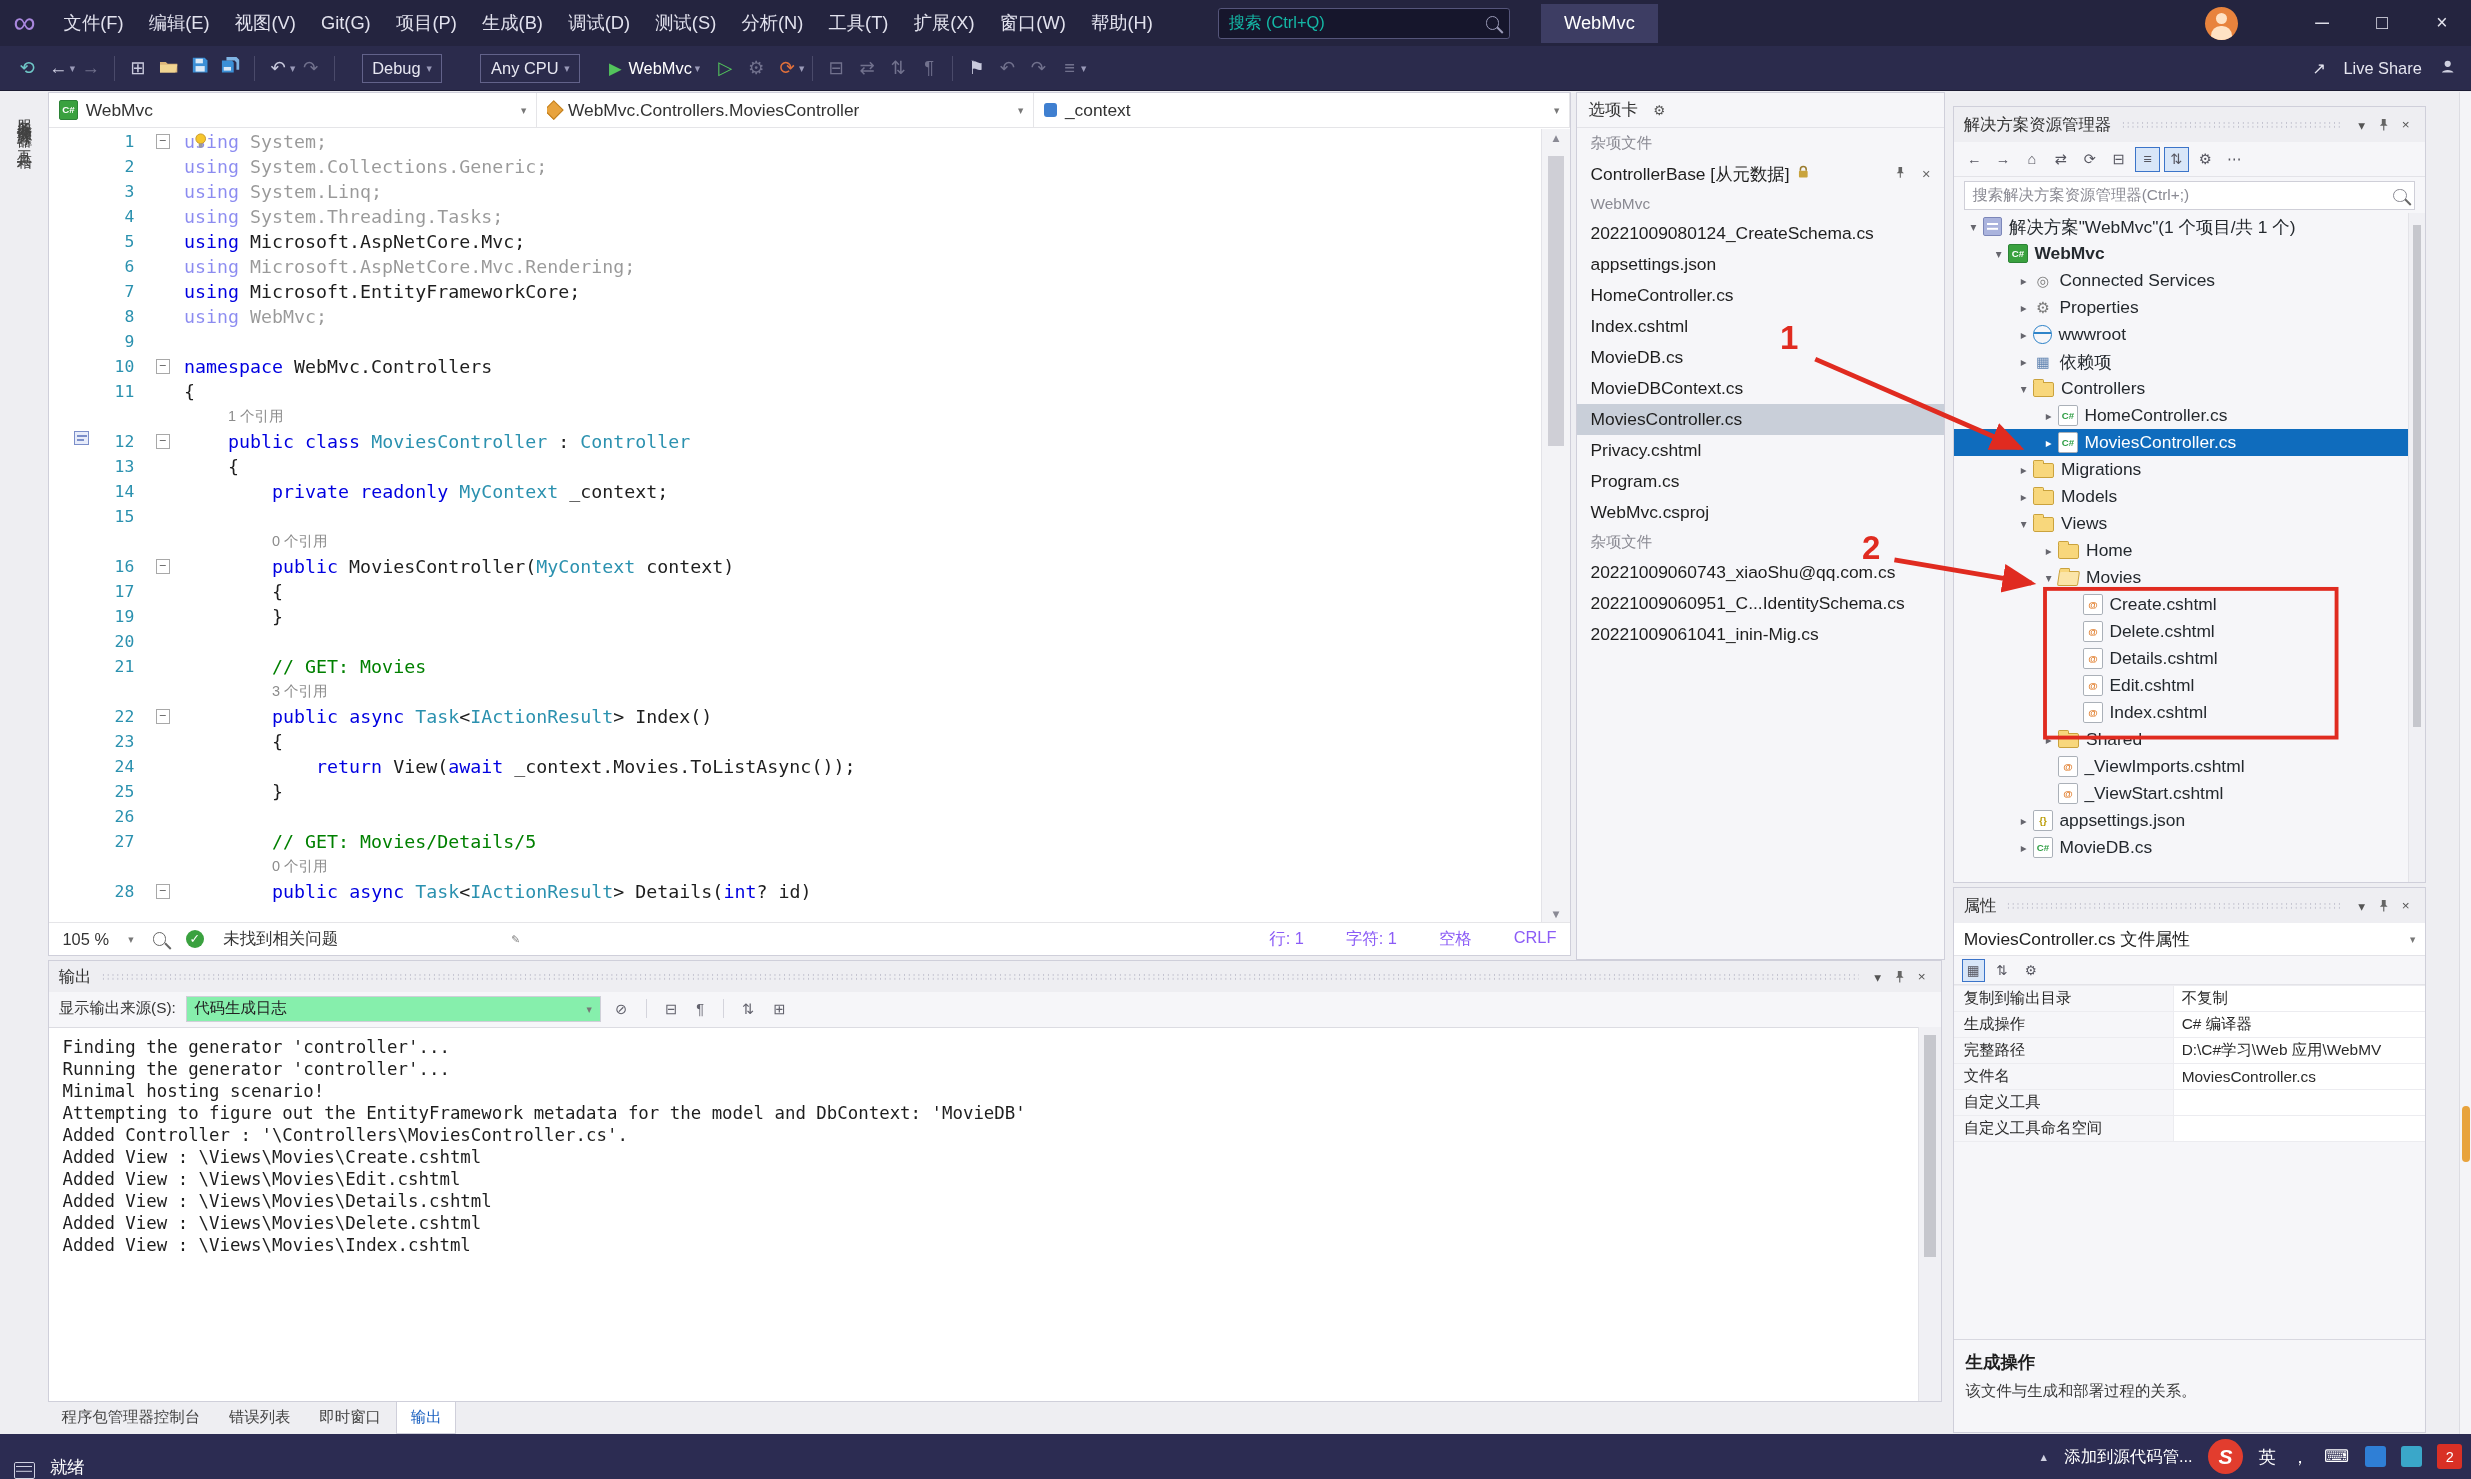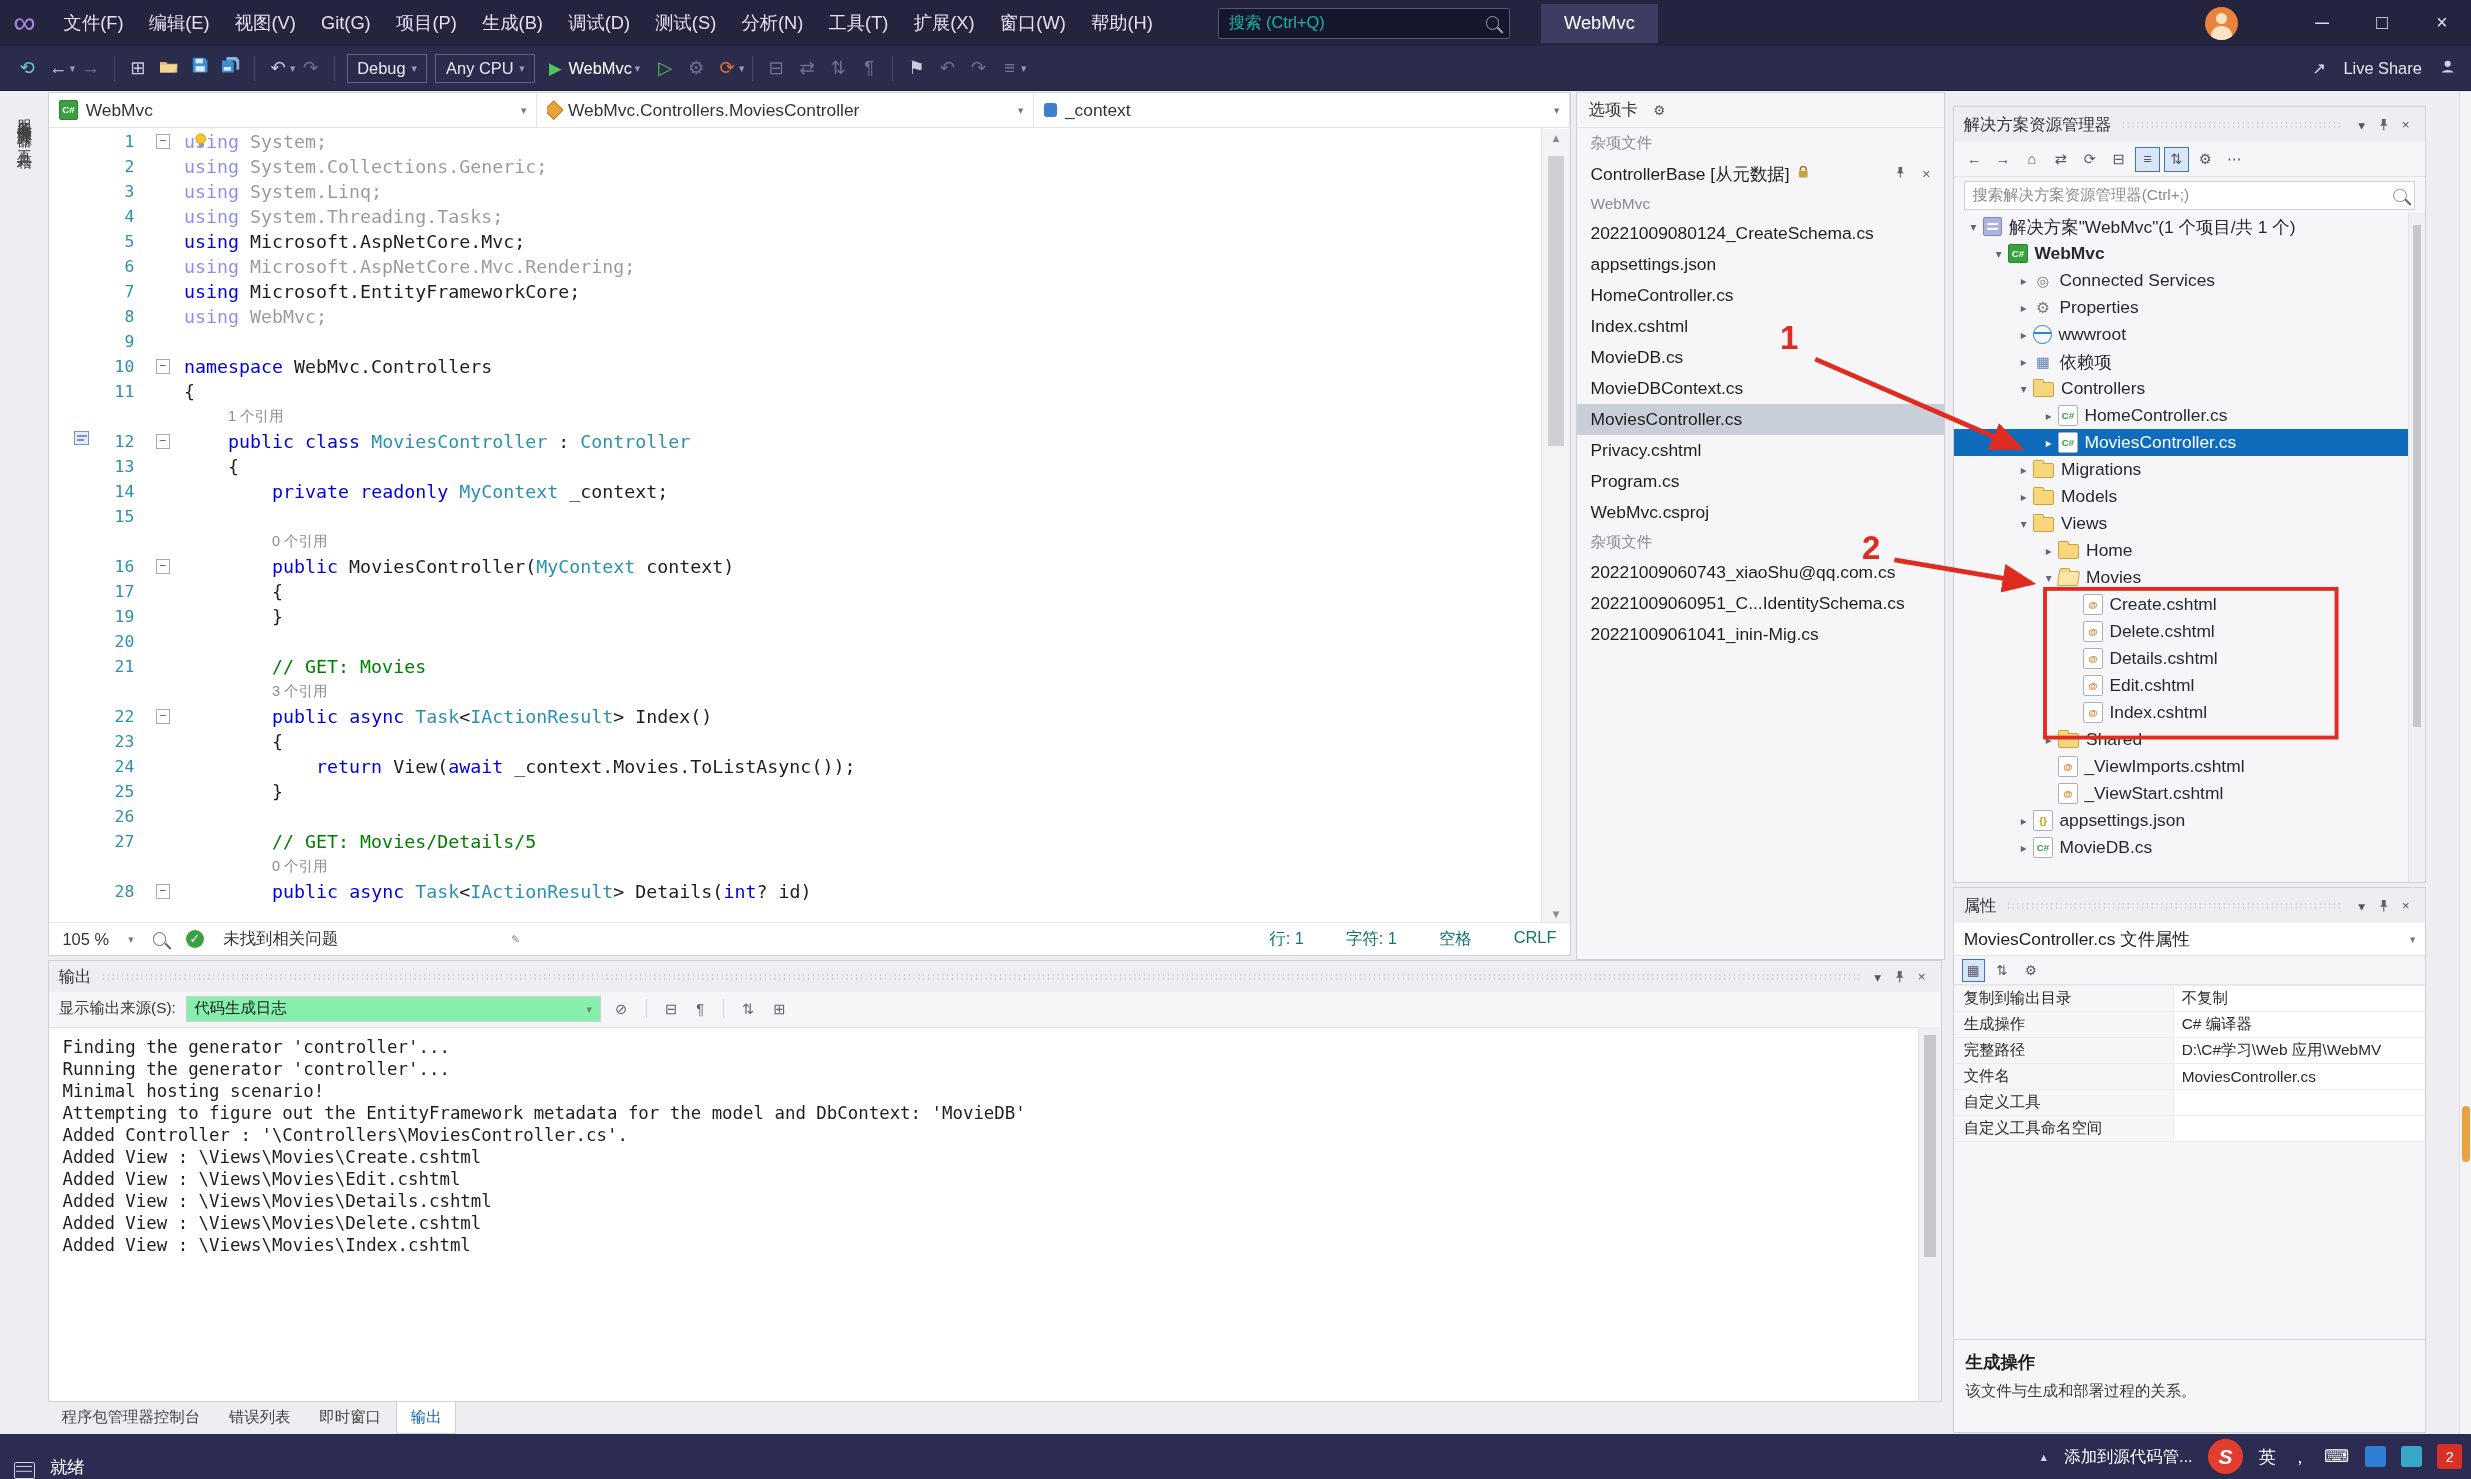--- a/index.html
+++ b/index.html
@@ -19,21 +19,21 @@
   .winbtns{position:absolute;right:0;top:0;display:flex;height:46px}
   .winbtn{width:60px;text-align:center;line-height:46px;font-size:19.3px;color:#e6e6f0}
 
   
   .toolbar{position:absolute;left:0;top:46px;width:2472px;height:45px;background:#2b2b4c;border-bottom:1px solid #1c1c33;display:flex;align-items:center;padding-left:11.6px;color:#c9cadd}
   .tb-ic{min-width:31px;text-align:center;font-size:18.3px;padding:0 2.9px}
   .tb-ic.dim{color:#71718d}
   .tb-ic.teal{color:#6fc7c7}
   .tb-caret{font-size:10.6px;color:#9a9ab8;margin-left:-3.9px}
   .tb-sep{width:1px;height:25px;background:#4a4a6a;margin:0 7.7px}
-  .tb-select{height:29px;border:1px solid #62628a;color:#e8e8f2;font-size:16.4px;display:flex;align-items:center;padding:0 9.7px;gap:9.7px;margin:0 4px;background:#2b2b4c}
+  .tb-select{height:29px;border:1px solid #62628a;color:#e8e8f2;font-size:16.4px;display:flex;align-items:center;padding:0 9.7px;gap:9.7px;margin:0 19px;background:#2b2b4c}
   .tb-run{display:flex;align-items:center;gap:6.8px;color:#fff;font-size:16.4px;padding:0 9.7px}
   .green{color:#53c45c}
   .orange-ic{color:#e0703b}
   .tb-right{position:absolute;right:15.4px;top:0;height:45px;display:flex;align-items:center;gap:17.4px;color:#e6e6f0;font-size:16.4px}
 
   
   .lstrip{position:absolute;left:0;top:92px;width:48px;bottom:45px;background:#eeeef2}
   .vtab{writing-mode:vertical-rl;font-size:15.4px;color:#414141;margin:15.4px auto 0;display:block;text-align:left;letter-spacing:1.9px;width:21px}
 
   
@@ -59,21 +59,21 @@
   .lens{color:#8c8c8c;font-size:14.5px;font-family:"Liberation Sans",sans-serif}
   .bulb{position:absolute;left:143px;top:39px;z-index:5}
   .margin-glyph{position:absolute;left:25px;top:338px;width:15.4px;height:13.5px;border:1px solid #7b8ec9;background:#e7ecfa;z-index:5}
   .margin-glyph::before{content:"";position:absolute;left:1.9px;top:2.9px;width:9.7px;height:1.9px;background:#7b8ec9}
   .margin-glyph::after{content:"";position:absolute;left:1.9px;top:6.8px;width:6.8px;height:1.9px;background:#7b8ec9}
   .escroll{position:absolute;right:0;top:36px;width:29px;bottom:33px;background:#f3f3f6;border-left:1px solid #e3e3e8}
   .escroll .arr{position:absolute;left:0;width:100%;text-align:center;color:#8a8a95;font-size:11.6px}
   .ethumb{position:absolute;left:5.8px;right:5.8px;top:27px;height:290px;background:#cfcfd6}
   .estatus{position:absolute;left:0;right:0;bottom:0;height:33px;border-top:1px solid #e5e5e8;background:#fff;display:flex;align-items:center;font-size:16.4px;color:#333;padding:0 13.5px;gap:19.3px}
   .chk{width:18.3px;height:18.3px;border-radius:50%;background:#3aa13f;color:#fff;font-size:12.6px;display:flex;align-items:center;justify-content:center;flex:none}
-  .estat-right{margin-left:auto;display:flex;gap:42px;color:#0f766e}
+  .estat-right{margin-left:auto;display:flex;gap:42px;color:#8b5cf6}
   .mag{width:13.5px;height:13.5px;border:1.9px solid #666;border-radius:50%;position:relative;flex:none}
   .mag::after{content:"";position:absolute;width:7.7px;height:1.9px;background:#666;transform:rotate(45deg);right:-5.8px;bottom:-1.9px}
   .mag.light{border-color:#9b9bb8}.mag.light::after{background:#9b9bb8}
 
   
   .tabspanel{position:absolute;left:1576px;top:92px;width:369px;height:868px;background:#f6f6f9;border:1px solid #cfcfda}
   .tp-header{height:35px;display:flex;align-items:center;gap:9.7px;padding:0 11.6px;font-size:16.4px;color:#333;border-bottom:1px solid #e3e3e8}
   .tp-body{position:absolute;top:36px;left:0;right:0;bottom:0;overflow:hidden}
   .tp-sec{height:29px;display:flex;align-items:center;padding-left:13.5px;color:#8a8a93;font-size:15.4px}
   .tp-row{height:31px;display:flex;align-items:center;gap:7.7px;padding:0 9.7px 0 13.5px;font-size:17.4px;color:#1e1e1e;white-space:nowrap}

